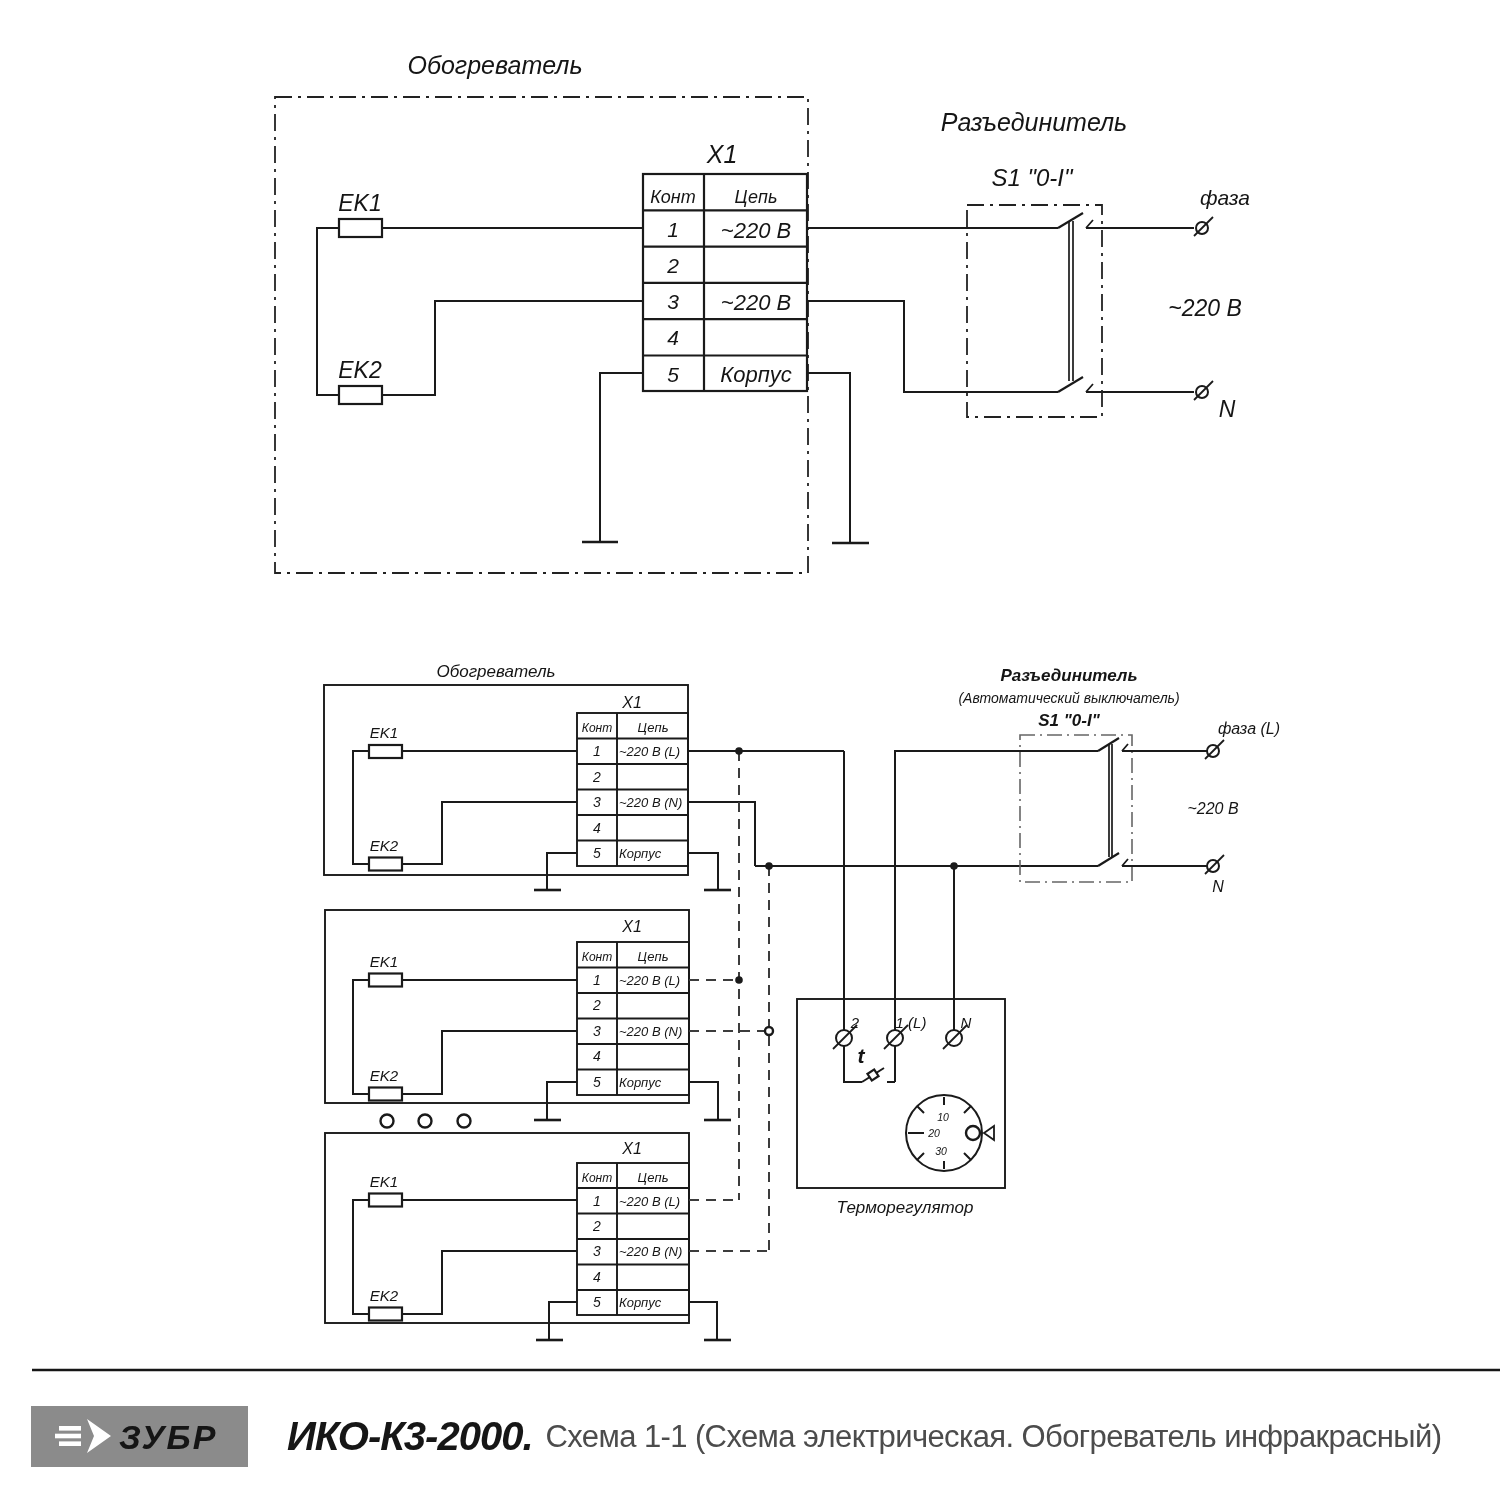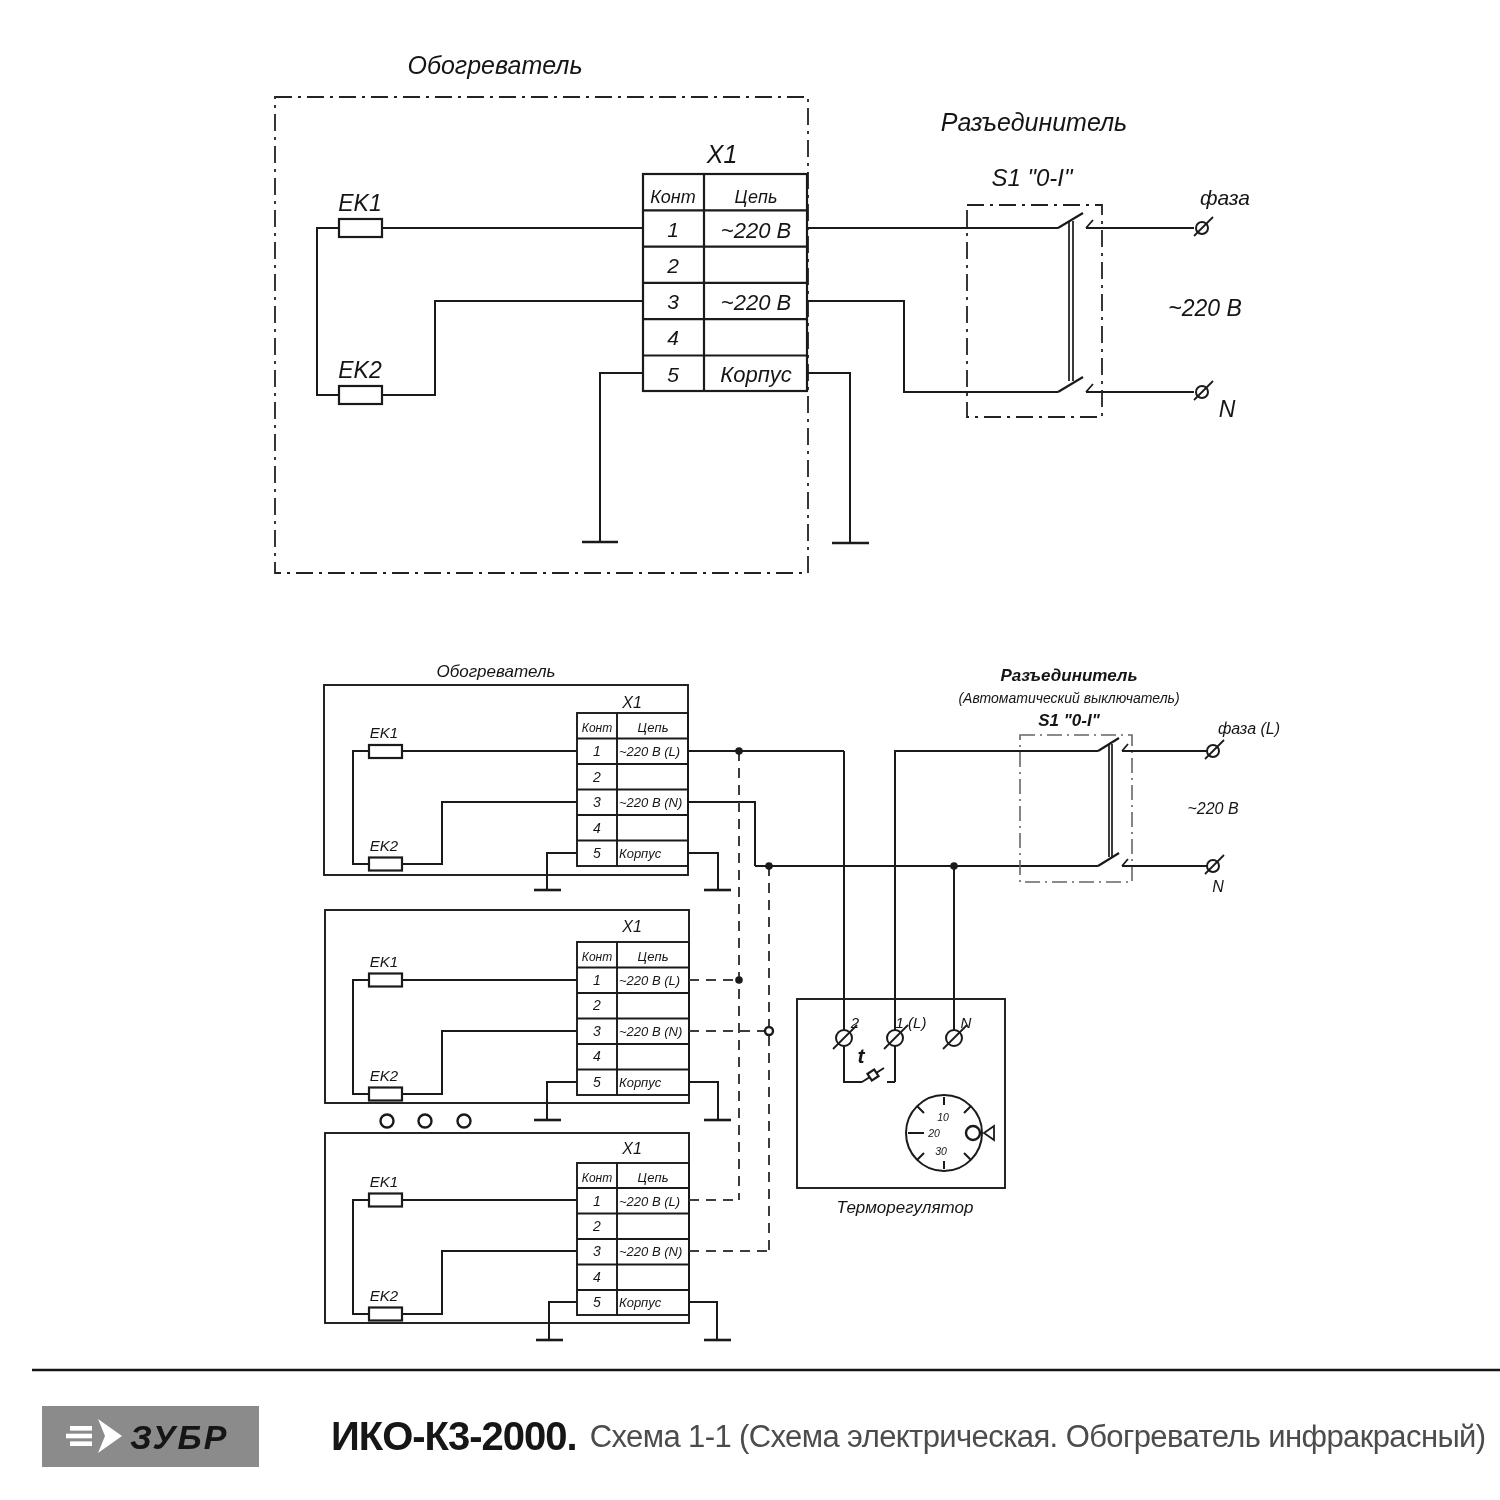--- a/index.html
+++ b/index.html
@@ -13,23 +13,23 @@
   .tbl{stroke:#1a1a1a;stroke-width:2.2;fill:none;}
   .tbl2{stroke:#1a1a1a;stroke-width:1.9;fill:none;}
   .dd{stroke:#222;stroke-width:1.8;fill:none;stroke-dasharray:17 6 3 6;}
   .dd2{stroke:#666;stroke-width:1.6;fill:none;stroke-dasharray:15 5 2 5;}
   .dash{stroke:#3c3c3c;stroke-width:2;fill:none;stroke-dasharray:10 7;}
   .term{stroke:#1a1a1a;stroke-width:2;fill:#fff;}
   .sl{stroke:#1a1a1a;stroke-width:1.8;fill:none;}
   .dot{fill:#1a1a1a;stroke:none;}
   .ring{stroke:#1a1a1a;stroke-width:2.4;fill:#fff;}
   .ek{stroke:#1a1a1a;stroke-width:2.2;fill:#fff;}
-  .footer{position:absolute;left:42px;top:1404px;height:64px;display:flex;align-items:center;white-space:nowrap;}
+  .footer{position:absolute;left:31px;top:1404px;height:64px;display:flex;align-items:center;white-space:nowrap;}
   .brandbox{width:217px;height:61px;background:#8b8b8b;flex:none;display:flex;align-items:center;justify-content:center;}
-  .model{margin-left:72px;font-weight:700;font-size:40px;line-height:1;color:#161616;letter-spacing:-1px;}
+  .model{margin-left:39px;font-weight:700;font-size:40px;line-height:1;color:#161616;letter-spacing:-1px;font-style:italic;}
   .caption{margin-left:13px;font-size:31px;line-height:1;color:#4c4c4c;letter-spacing:-0.6px;}
 </style>
 </head>
 <body>
 
 <div class="page">
 
 <svg width="1500" height="1385" viewBox="0 0 1500 1385">
 
   <g>

